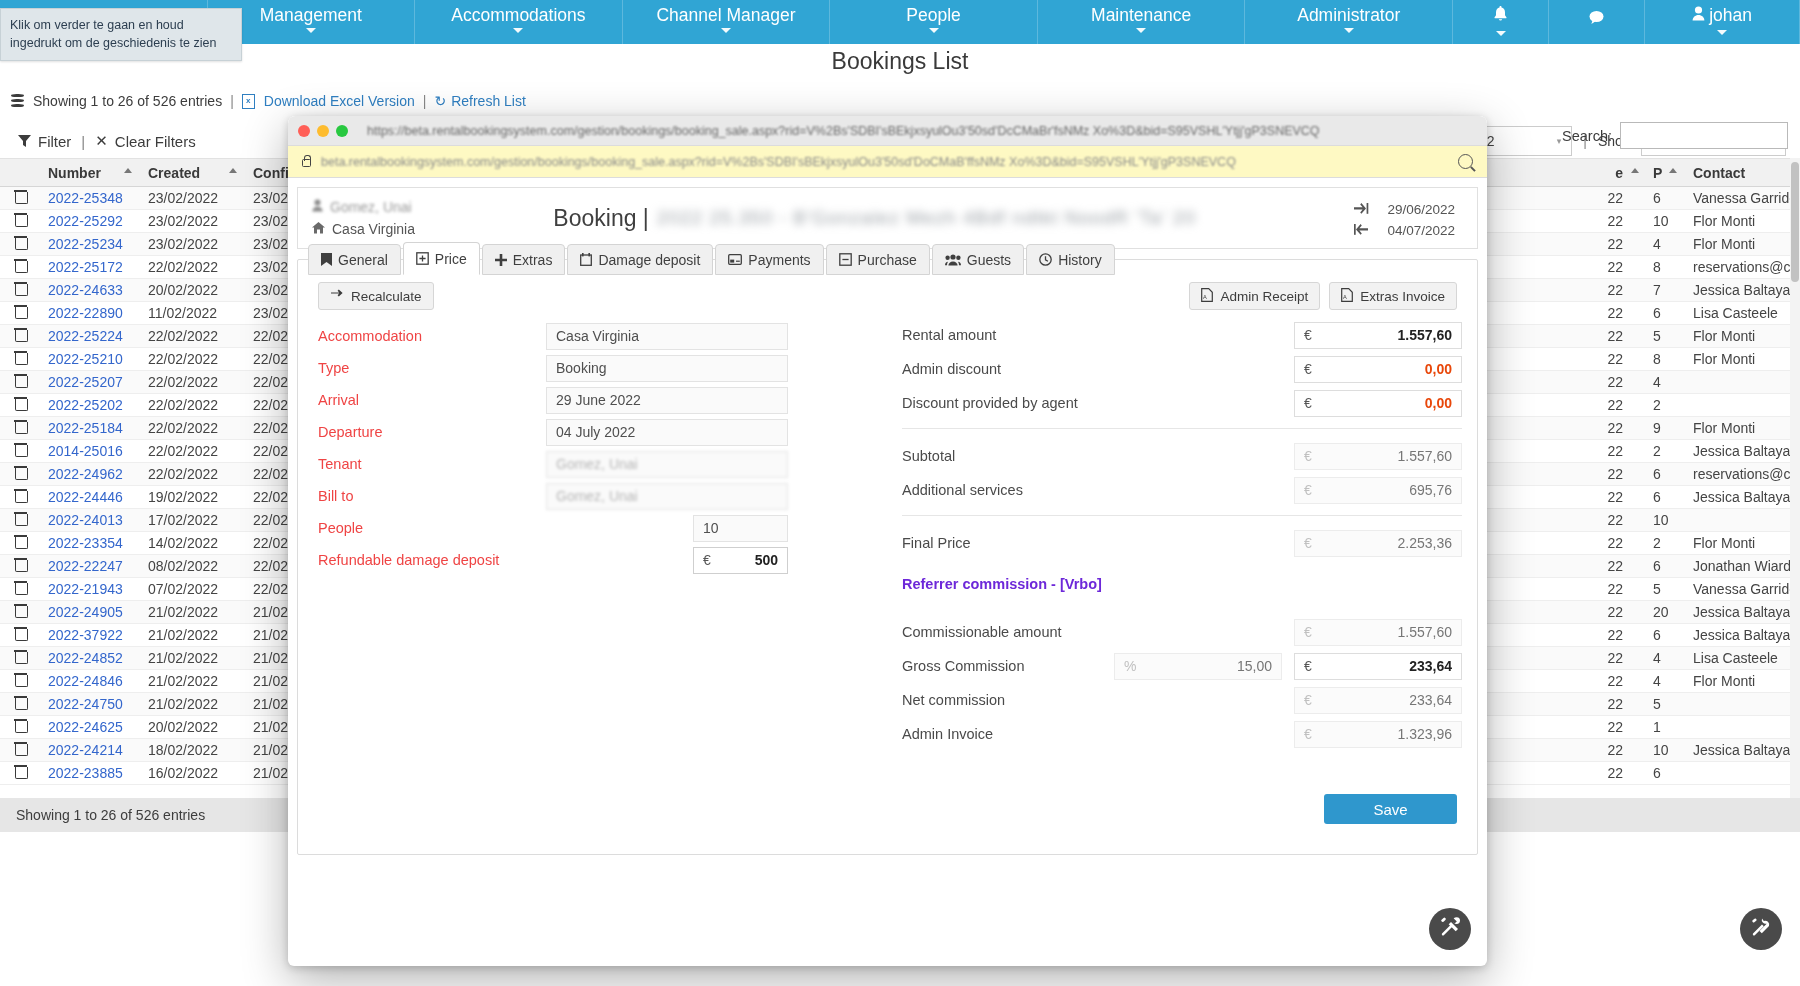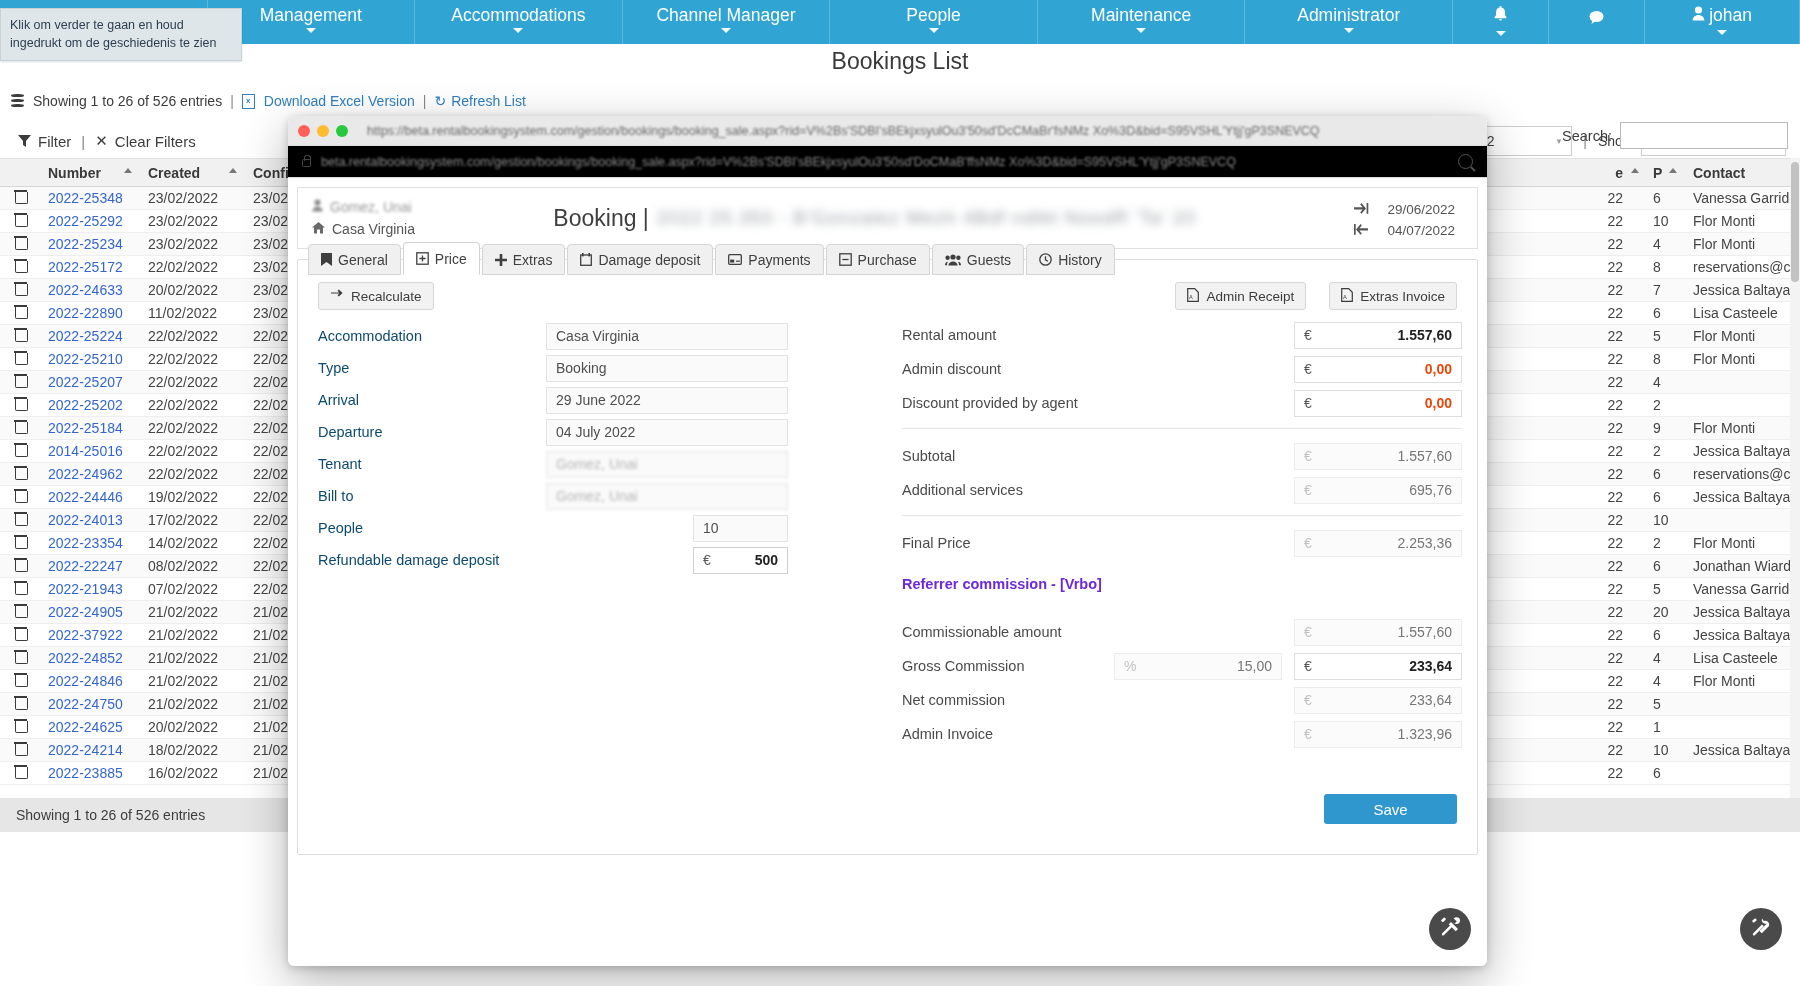--- a/index.html
+++ b/index.html
@@ -205,21 +205,21 @@
   .dot.r { background:#ff5f57; }
   .dot.y { background:#febc2e; }
   .dot.g { background:#28c840; }
   #chrome-url-title {
     margin-left: 12px; font-size: 12.5px; color: #4a4a4a;
     filter: blur(1.1px);
     white-space: nowrap; overflow: hidden; flex: 1;
     opacity: .82;
   }
   #chrome-addressbar {
-    height: 32px; background: #000000;
+    height: 32px; background: #fef9c3;
     border-bottom: 1px solid #dcdcdc;
     display:flex; align-items:center; padding: 0 14px; gap:10px;
   }
   .lock {
     width: 9px; height: 8px; border: 1.6px solid #444; border-radius:1.5px;
     position: relative; margin-top:3px; flex:0 0 auto;
   }
   .lock:before {
     content:""; position:absolute; left:1.2px; top:-5px; width:4.5px; height:5px;
     border:1.6px solid #444; border-bottom:none; border-radius: 3px 3px 0 0;
@@ -301,21 +301,21 @@
     display:inline-flex; align-items:center; gap: 7px;
     height: 28px; padding: 0 11px;
     background:#f2f2f2; border:1px solid #d6d6d6; border-radius:3px;
     font-size: 13.5px; color:#3d3d3d; cursor:pointer; white-space:nowrap;
   }
 
   #left-col { position:absolute; left: 20px; top: 60px; width: 470px; }
   #right-col { position:absolute; left: 604px; top: 58px; width: 560px; }
 
   .frow { display:flex; align-items:center; height: 32px; margin-bottom: 0px; }
-  .frow .flabel { width: 228px; font-size: 14.5px; color:#0c4a6e; }
+  .frow .flabel { width: 228px; font-size: 14.5px; color:#ef4444; }
   .fin {
     flex:1; height: 27px; border:1px solid #e3e3e3; background:#fafafa;
     display:flex; align-items:center; padding: 0 9px; font-size:14px; color:#4f4f4f;
   }
   .fin.blurred { color:#b5b5b5; filter: blur(1.6px); }
   .fin.short { flex: none; width: 95px; margin-left: auto; }
   .fin.money { justify-content: space-between; border-color:#ddd; background:#fff; }
   .fin .cur { color:#555; font-size: 14px; }
   .fin.muted { background:#fbfbfb; border-color:#ececec; color:#767676; }
   .fin.muted .cur { color:#c0c0c0; }
@@ -904,21 +904,21 @@
       <div class="btn">
         <span class="ico">
           <svg width="14" height="12" viewBox="0 0 14 12">
               <path d="M1 3.6h8.2l-1.6-1.9L8.8.5 12.6 4 8.8 7.5 7.6 6.3l1.6-1.7H1z" fill="#3d3d3d"></path>
               <path d="M13 8.4H4.8l1.6 1.9-1.2 1.2L1.4 8l3.8-3.5 1.2 1.2-1.6 1.7H13z" fill="#3d3d3d" opacity="0"></path>
             </svg>
         </span>
         <span>Recalculate</span>
       </div>
 
-      <div style="position:absolute; right:20px; top:22px; display:flex; gap:23px;">
+      <div style="position:absolute; right:20px; top:22px; display:flex; gap:9px;">
         <div class="btn">
           <span class="ico">
             <svg width="12" height="14" viewBox="0 0 12 14">
                 <path d="M.7.7h7L11.3 4.3v9H.7z" fill="none" stroke="#3d3d3d" stroke-width="1.2"></path>
                 <text x="2" y="11" font-size="5.6" fill="#3d3d3d" font-family="sans-serif">A</text>
               </svg>
           </span>
           <span>Admin Receipt</span>
         </div>
         <div class="btn">

